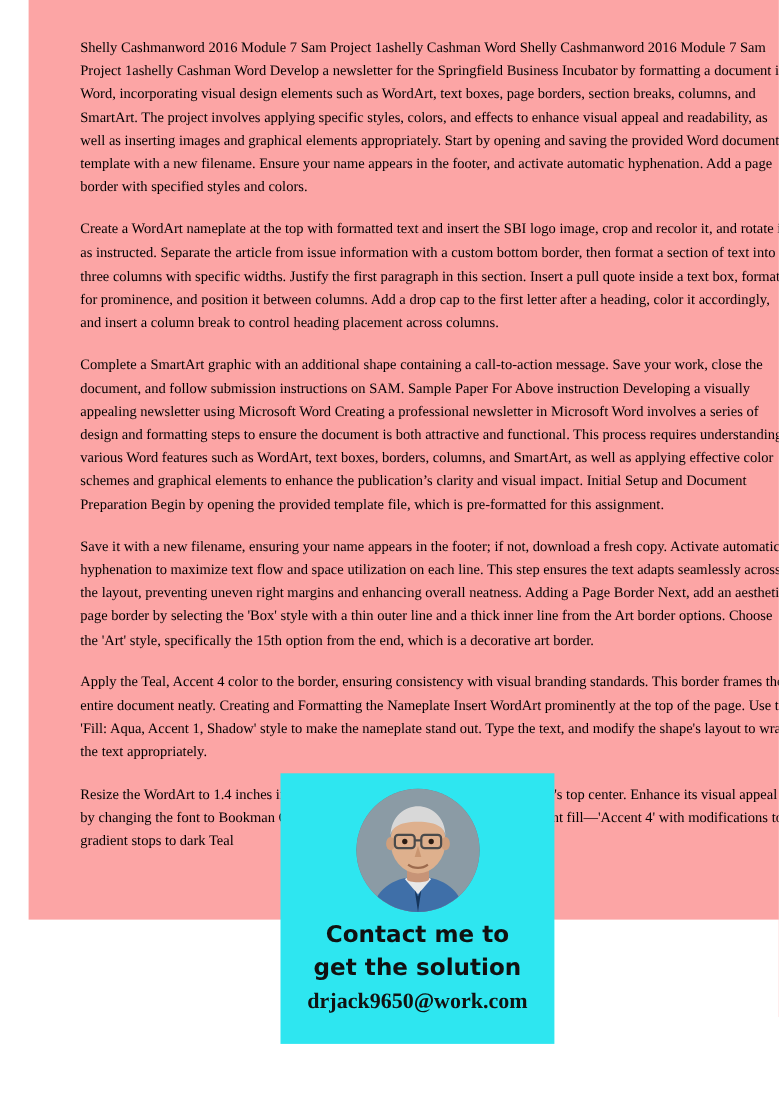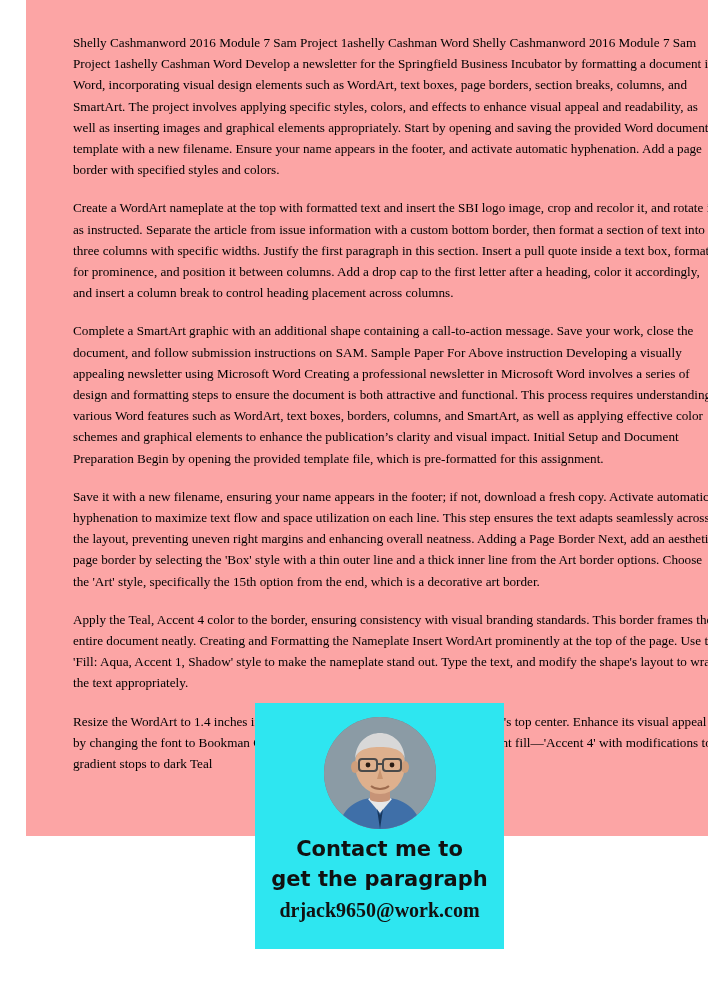--- a/index.html
+++ b/index.html
@@ -131,17 +131,17 @@
         <line x1="53" y1="47" x2="59" y2="47" stroke="#4a4a4a" stroke-width="2"></line>
 
         <circle cx="44" cy="48" r="2.4" fill="#2a1c14"></circle>
         <circle cx="68" cy="48" r="2.4" fill="#2a1c14"></circle>
 
         <path d="M56 52 L53 62 L59 62 Z" fill="#c99570"></path>
         <path d="M47 69 C52 73 60 73 65 69" stroke="#9c6a4d" stroke-width="2" fill="none"></path>
       </svg>
     </div>
     <div class="overlay-line1">Contact me to</div>
-    <div class="overlay-line2">get the paragraph</div>
+    <div class="overlay-line2">get the solution</div>
     <div class="overlay-email">drjack9650@work.com</div>
   </div>
 
 </div>
 
 </body></html>

